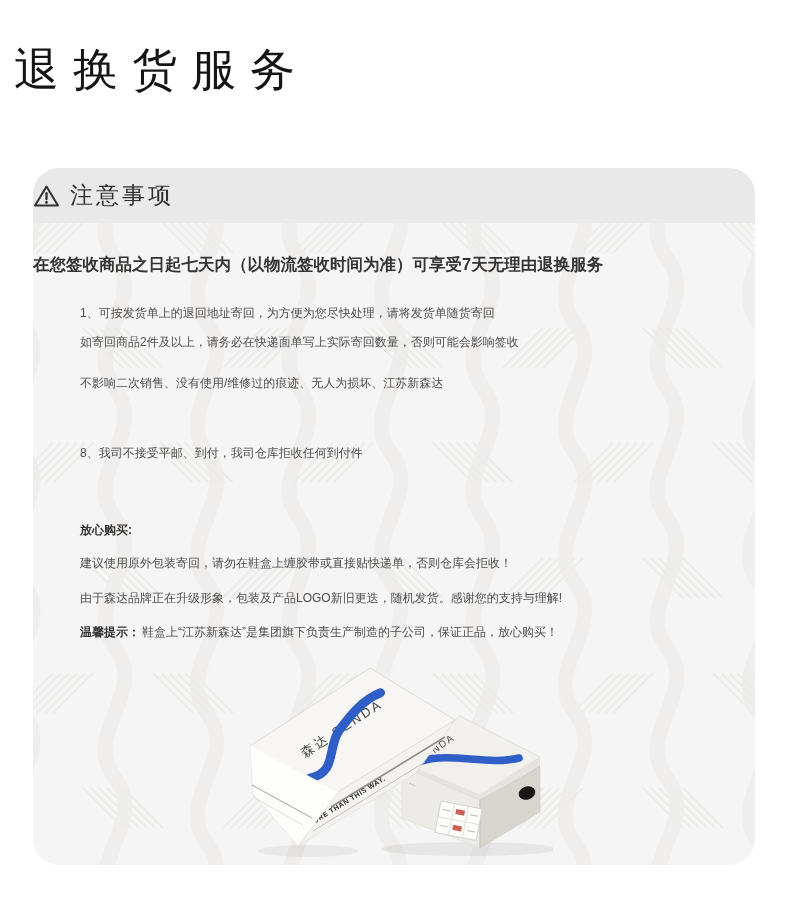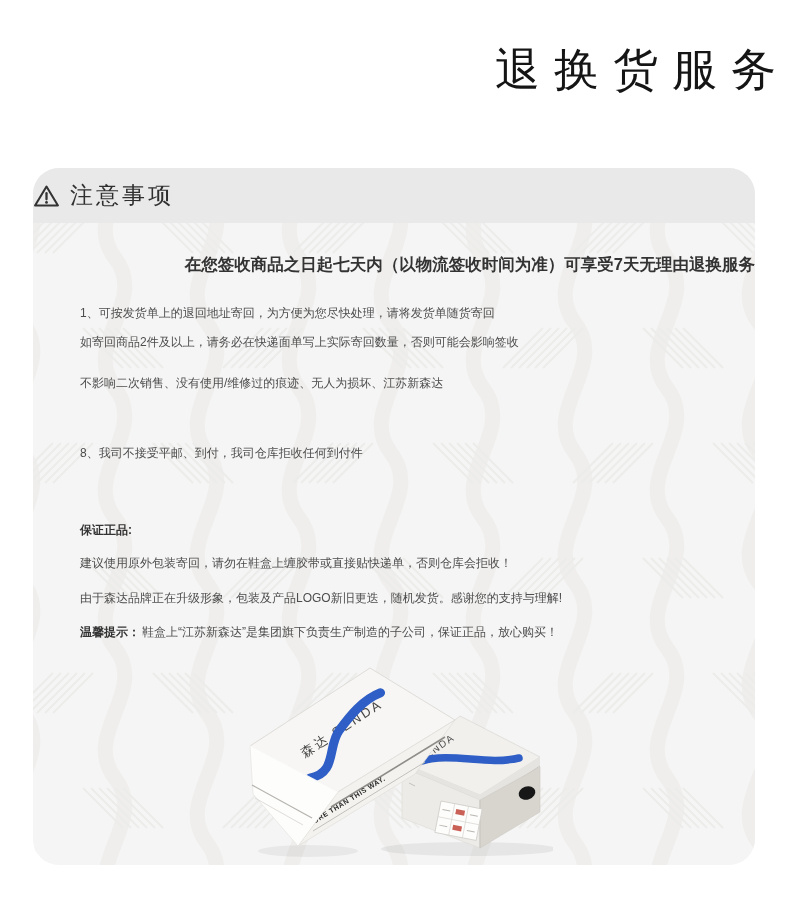--- a/index.html
+++ b/index.html
@@ -4,39 +4,39 @@
 <style>
   html,body{margin:0;padding:0;}
   body{
     width:790px;height:910px;background:#ffffff;
     font-family:"Liberation Sans","DejaVu Sans",sans-serif;
     -webkit-font-smoothing:antialiased;
   }
   .page{position:relative;width:790px;height:910px;overflow:hidden;background:#ffffff;}
 
   .title{
-    position:absolute;top:40px;left:0;right:0;margin:0;text-align:right;
+    position:absolute;top:40px;left:0;right:0;margin:0;text-align:left;
     font-size:45px;font-weight:500;color:#151515;letter-spacing:14px;text-indent:14px;
   }
 
   .panel{
     position:absolute;left:33px;top:168px;width:722px;height:697px;
     background:#f5f5f5;border-radius:26px;overflow:hidden;
   }
   .panel-header{
     position:absolute;top:0;left:0;right:0;height:55px;background:#e9e9e9;
     display:flex;align-items:center;gap:10px;z-index:2;
   }
   .panel-header .hdr-txt{font-size:23px;color:#2f2f2f;letter-spacing:3px;font-weight:500;}
   .warn-icon{display:inline-flex;align-items:center;}
 
   .bg-pattern{position:absolute;left:0;top:55px;width:722px;height:642px;z-index:0;pointer-events:none;}
 
   .highlight{
-    position:absolute;top:85px;left:0;width:100%;margin:0;text-align:right;
+    position:absolute;top:85px;left:0;width:100%;margin:0;text-align:left;
     font-size:16.5px;line-height:22px;font-weight:bold;color:#333333;z-index:1;
   }
   .para{
     position:absolute;left:47px;width:645px;margin:0;
     font-size:12px;line-height:29px;color:#4d4d4d;z-index:1;
   }
   .plabel{font-weight:bold;color:#333333;}
   .tip strong{font-weight:bold;color:#333333;margin-right:2px;}
 
   .boxes{position:absolute;left:180px;top:487px;width:340px;height:205px;z-index:1;}
@@ -117,21 +117,21 @@
     </div>
 
     <div class="para" style="top:201px">
       <div>不影响二次销售、没有使用/维修过的痕迹、无人为损坏、江苏新森达</div>
     </div>
 
     <div class="para" style="top:271px">
       <div>8、我司不接受平邮、到付，我司仓库拒收任何到付件</div>
     </div>
 
-    <p class="para plabel" style="top:348px">保证正品:</p>
+    <p class="para plabel" style="top:348px">放心购买:</p>
     <p class="para" style="top:416px">由于森达品牌正在升级形象，包装及产品LOGO新旧更迭，随机发货。感谢您的支持与理解!</p>
     <p class="para" style="top:381px">建议使用原外包装寄回，请勿在鞋盒上缠胶带或直接贴快递单，否则仓库会拒收！</p>
 
     <p class="para tip" style="top:450px"><strong>温馨提示：</strong><span>鞋盒上“江苏新森达”是集团旗下负责生产制造的子公司，保证正品，放心购买！</span></p>
 
     <svg class="boxes" viewBox="0 0 340 205">
 
       <ellipse cx="256" cy="194" rx="88" ry="7" fill="rgba(0,0,0,0.06)"></ellipse>
       <ellipse cx="95" cy="196" rx="50" ry="6" fill="rgba(0,0,0,0.05)"></ellipse>
 

